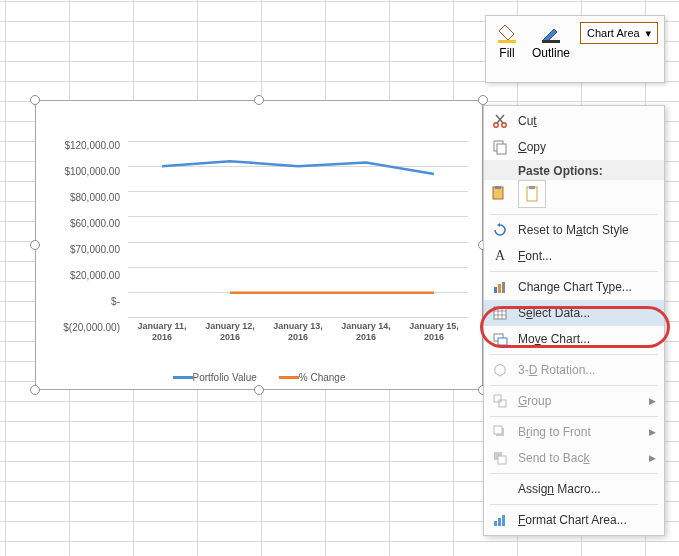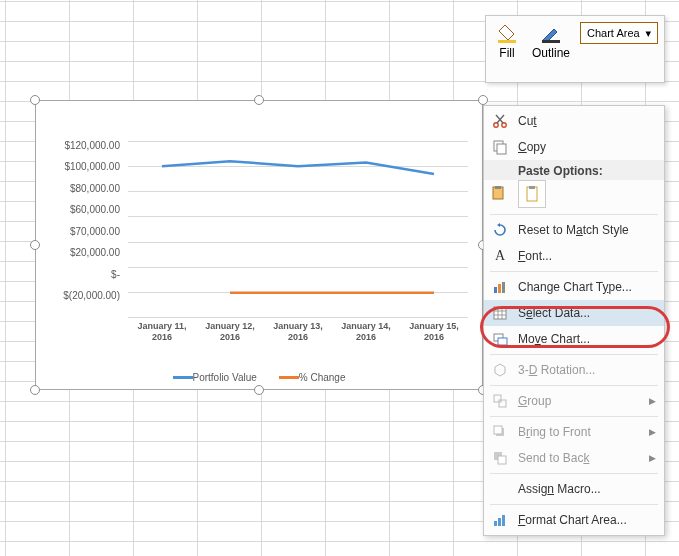--- a/index.html
+++ b/index.html
@@ -12,21 +12,21 @@
 .mt-btn svg { display: block; }
 .mt-select { flex: 1; height: 22px; border: 1px solid #a16207; font-size: 11px; display: flex; align-items: center; padding: 0 6px; justify-content: space-between; background: #fff; margin-top: 2px; }
 .chart-container { position: absolute; top: 100px; left: 35px; width: 448px; height: 290px; border: 1px solid #a6a6a6; background: #fff; }
 .handle { position: absolute; width: 10px; height: 10px; border: 1px solid #8a8a8a; border-radius: 50%; background: #fff; }
 .h-tl { top: -6px; left: -6px; } .h-tr { top: -6px; right: -6px; }
 .h-bl { bottom: -6px; left: -6px; } .h-br { bottom: -6px; right: -6px; }
 .h-tc { top: -6px; left: 50%; margin-left: -5px; } .h-bc { bottom: -6px; left: 50%; margin-left: -5px; }
 .h-ml { left: -6px; top: 50%; margin-top: -5px; } .h-mr { right: -6px; top: 50%; margin-top: -5px; }
 .chart-title { text-align: center; font-size: 16px; color: #595959; padding: 10px 0 6px; font-weight: 400; }
 .plot { position: absolute; top: 40px; left: 10px; right: 10px; bottom: 44px; }
-.y-labels { position: absolute; left: 0; top: 0; bottom: 44px; width: 78px; display: flex; flex-direction: column; justify-content: space-between; font-size: 10px; color: #595959; text-align: right; }
+.y-labels { position: absolute; left: 0; top: 0; bottom: 12px; width: 78px; display: flex; flex-direction: column; justify-content: space-between; font-size: 10px; color: #595959; text-align: right; }
 .y-labels span { padding-right: 4px; line-height: 1; }
 .gridlines { position: absolute; left: 82px; right: 4px; top: 0; bottom: 28px; }
 .gl { position: absolute; left: 0; right: 0; border-top: 1px solid #d9d9d9; }
 .svg-layer { position: absolute; left: 82px; right: 4px; top: 0; bottom: 28px; }
 .x-labels { position: absolute; left: 82px; right: 4px; bottom: -6px; height: 30px; display: flex; font-size: 9px; color: #595959; }
 .x-label { flex: 1; text-align: center; line-height: 1.2; font-weight: bold; }
 .legend { position: absolute; bottom: 6px; left: 0; right: 0; display: flex; justify-content: center; gap: 22px; font-size: 10px; color: #595959; }
 .legend-item { display: flex; align-items: center; }
 .swatch { width: 20px; height: 3px; }
 .context-menu { position: absolute; top: 105px; left: 483px; width: 182px; background: #fcfcfc; border: 1px solid #c8c8c8; box-shadow: 2px 2px 6px rgba(0,0,0,0.2); padding: 2px 0; }

